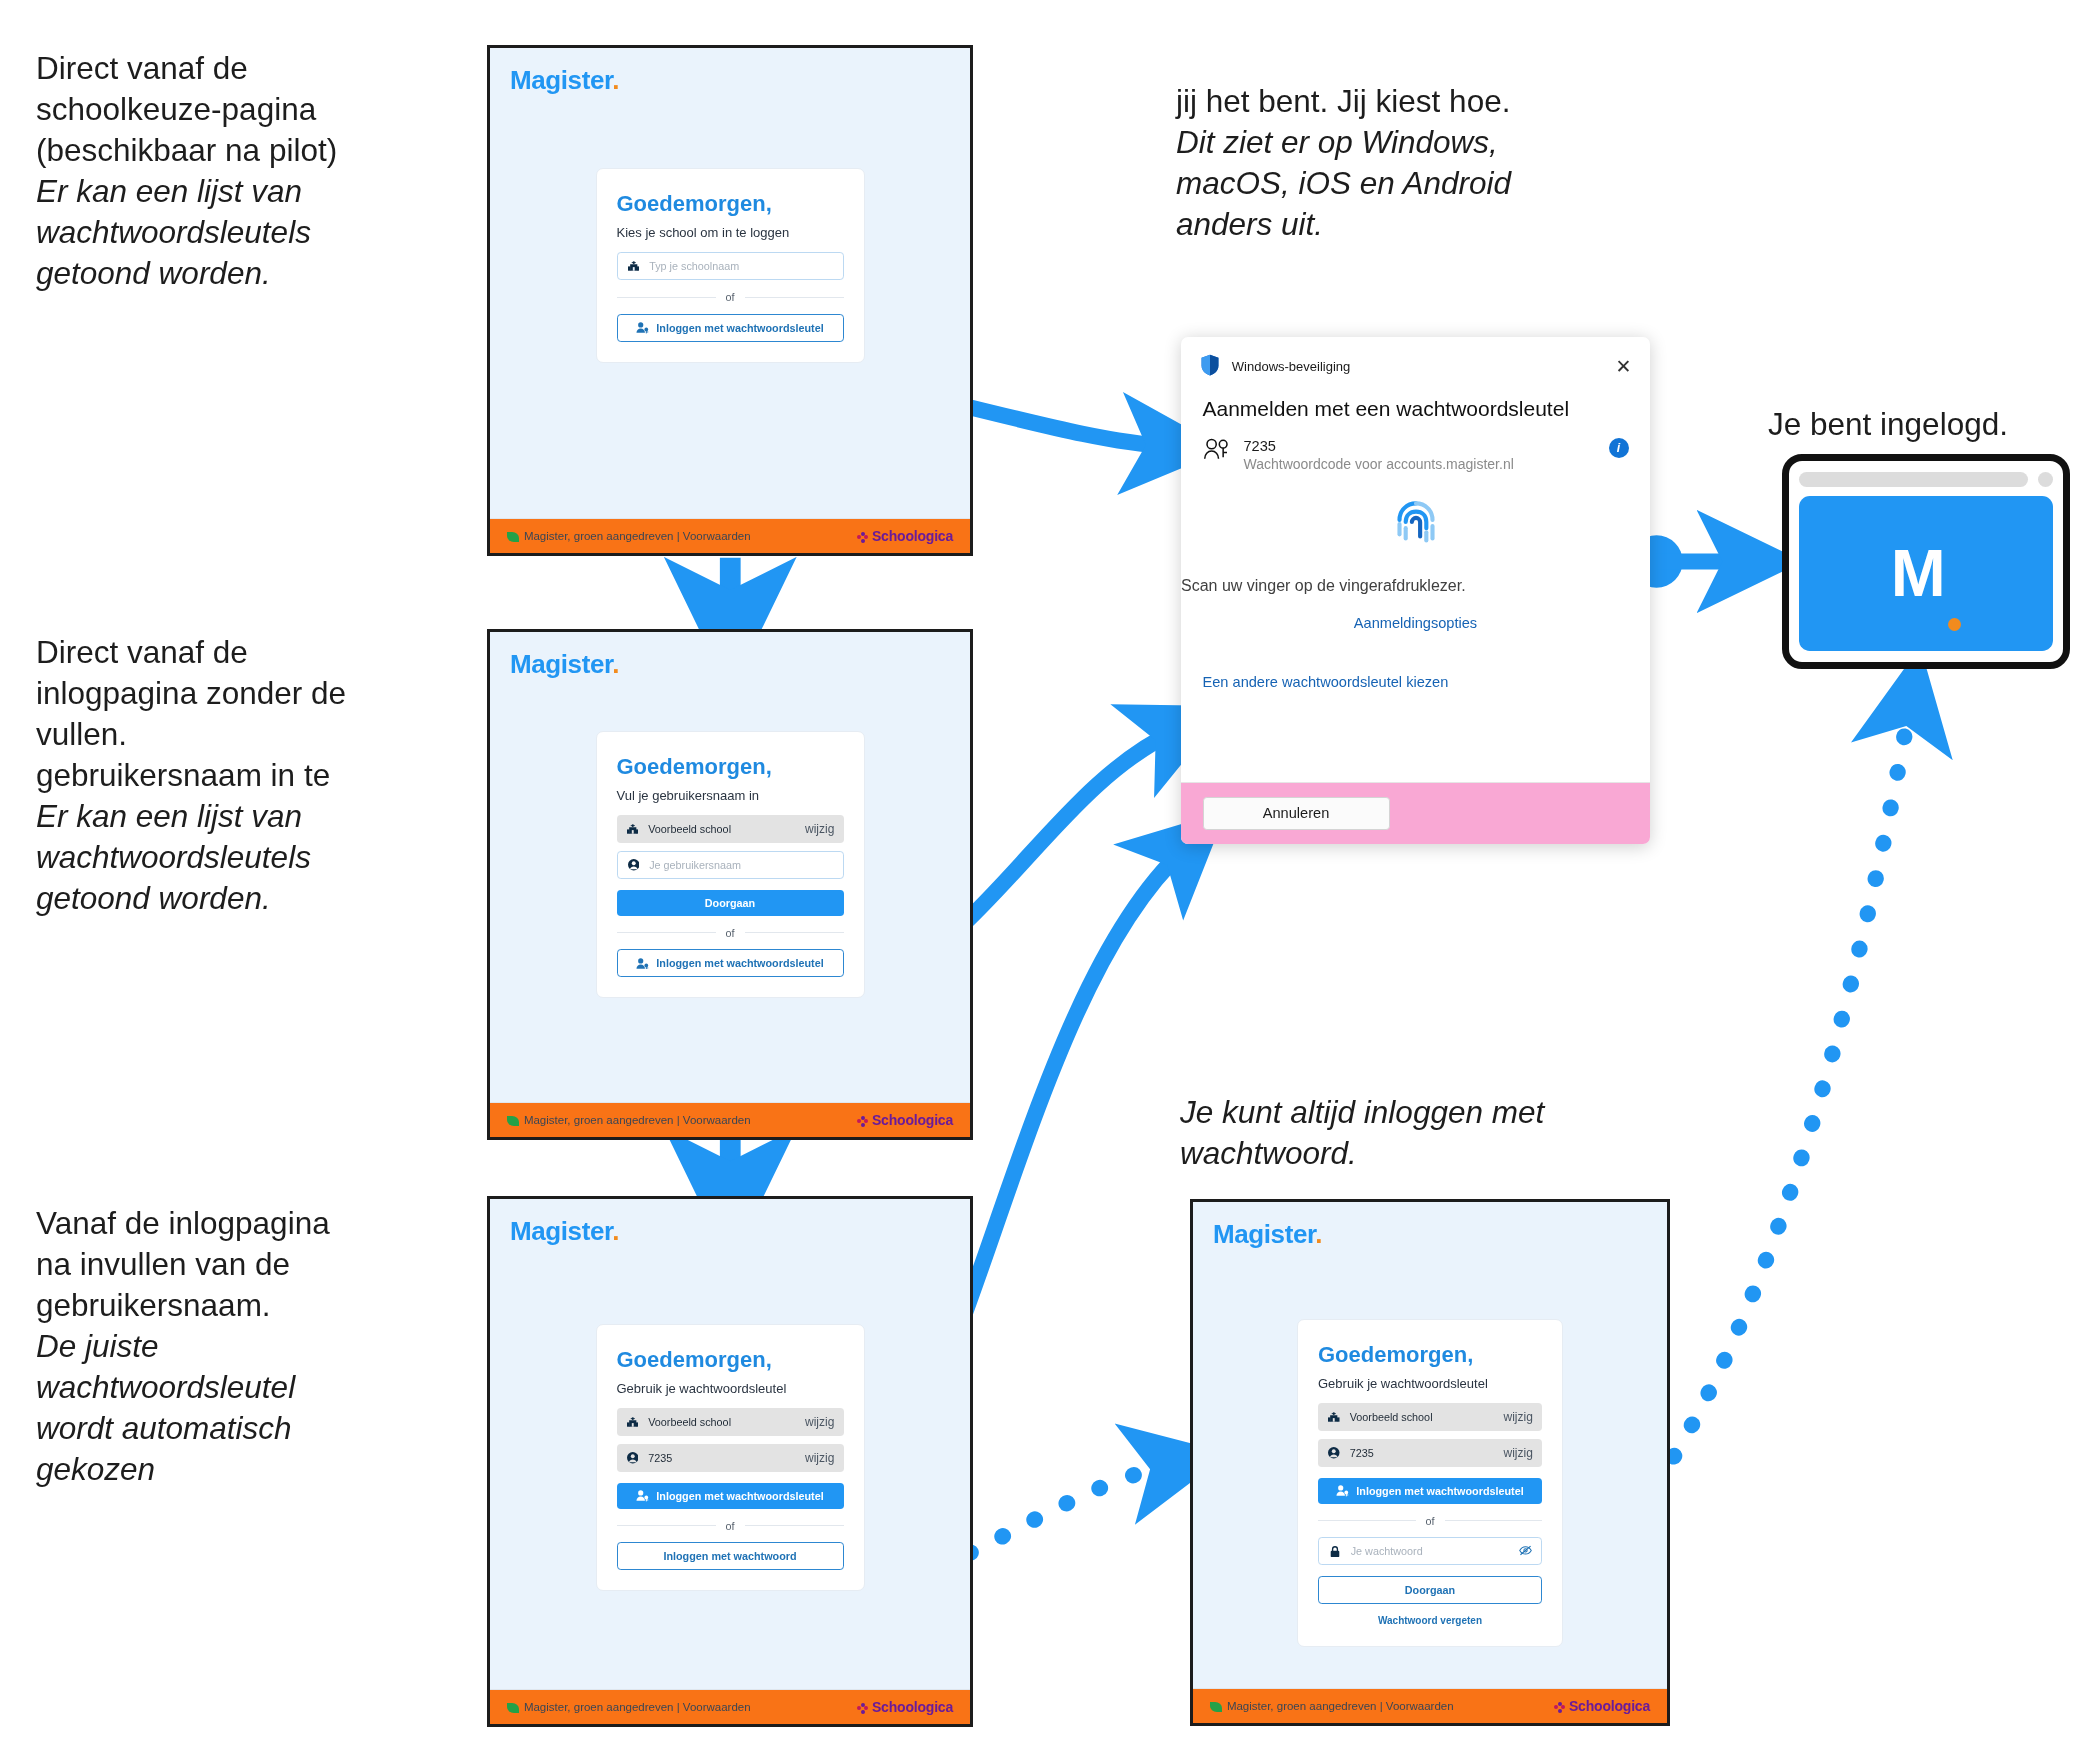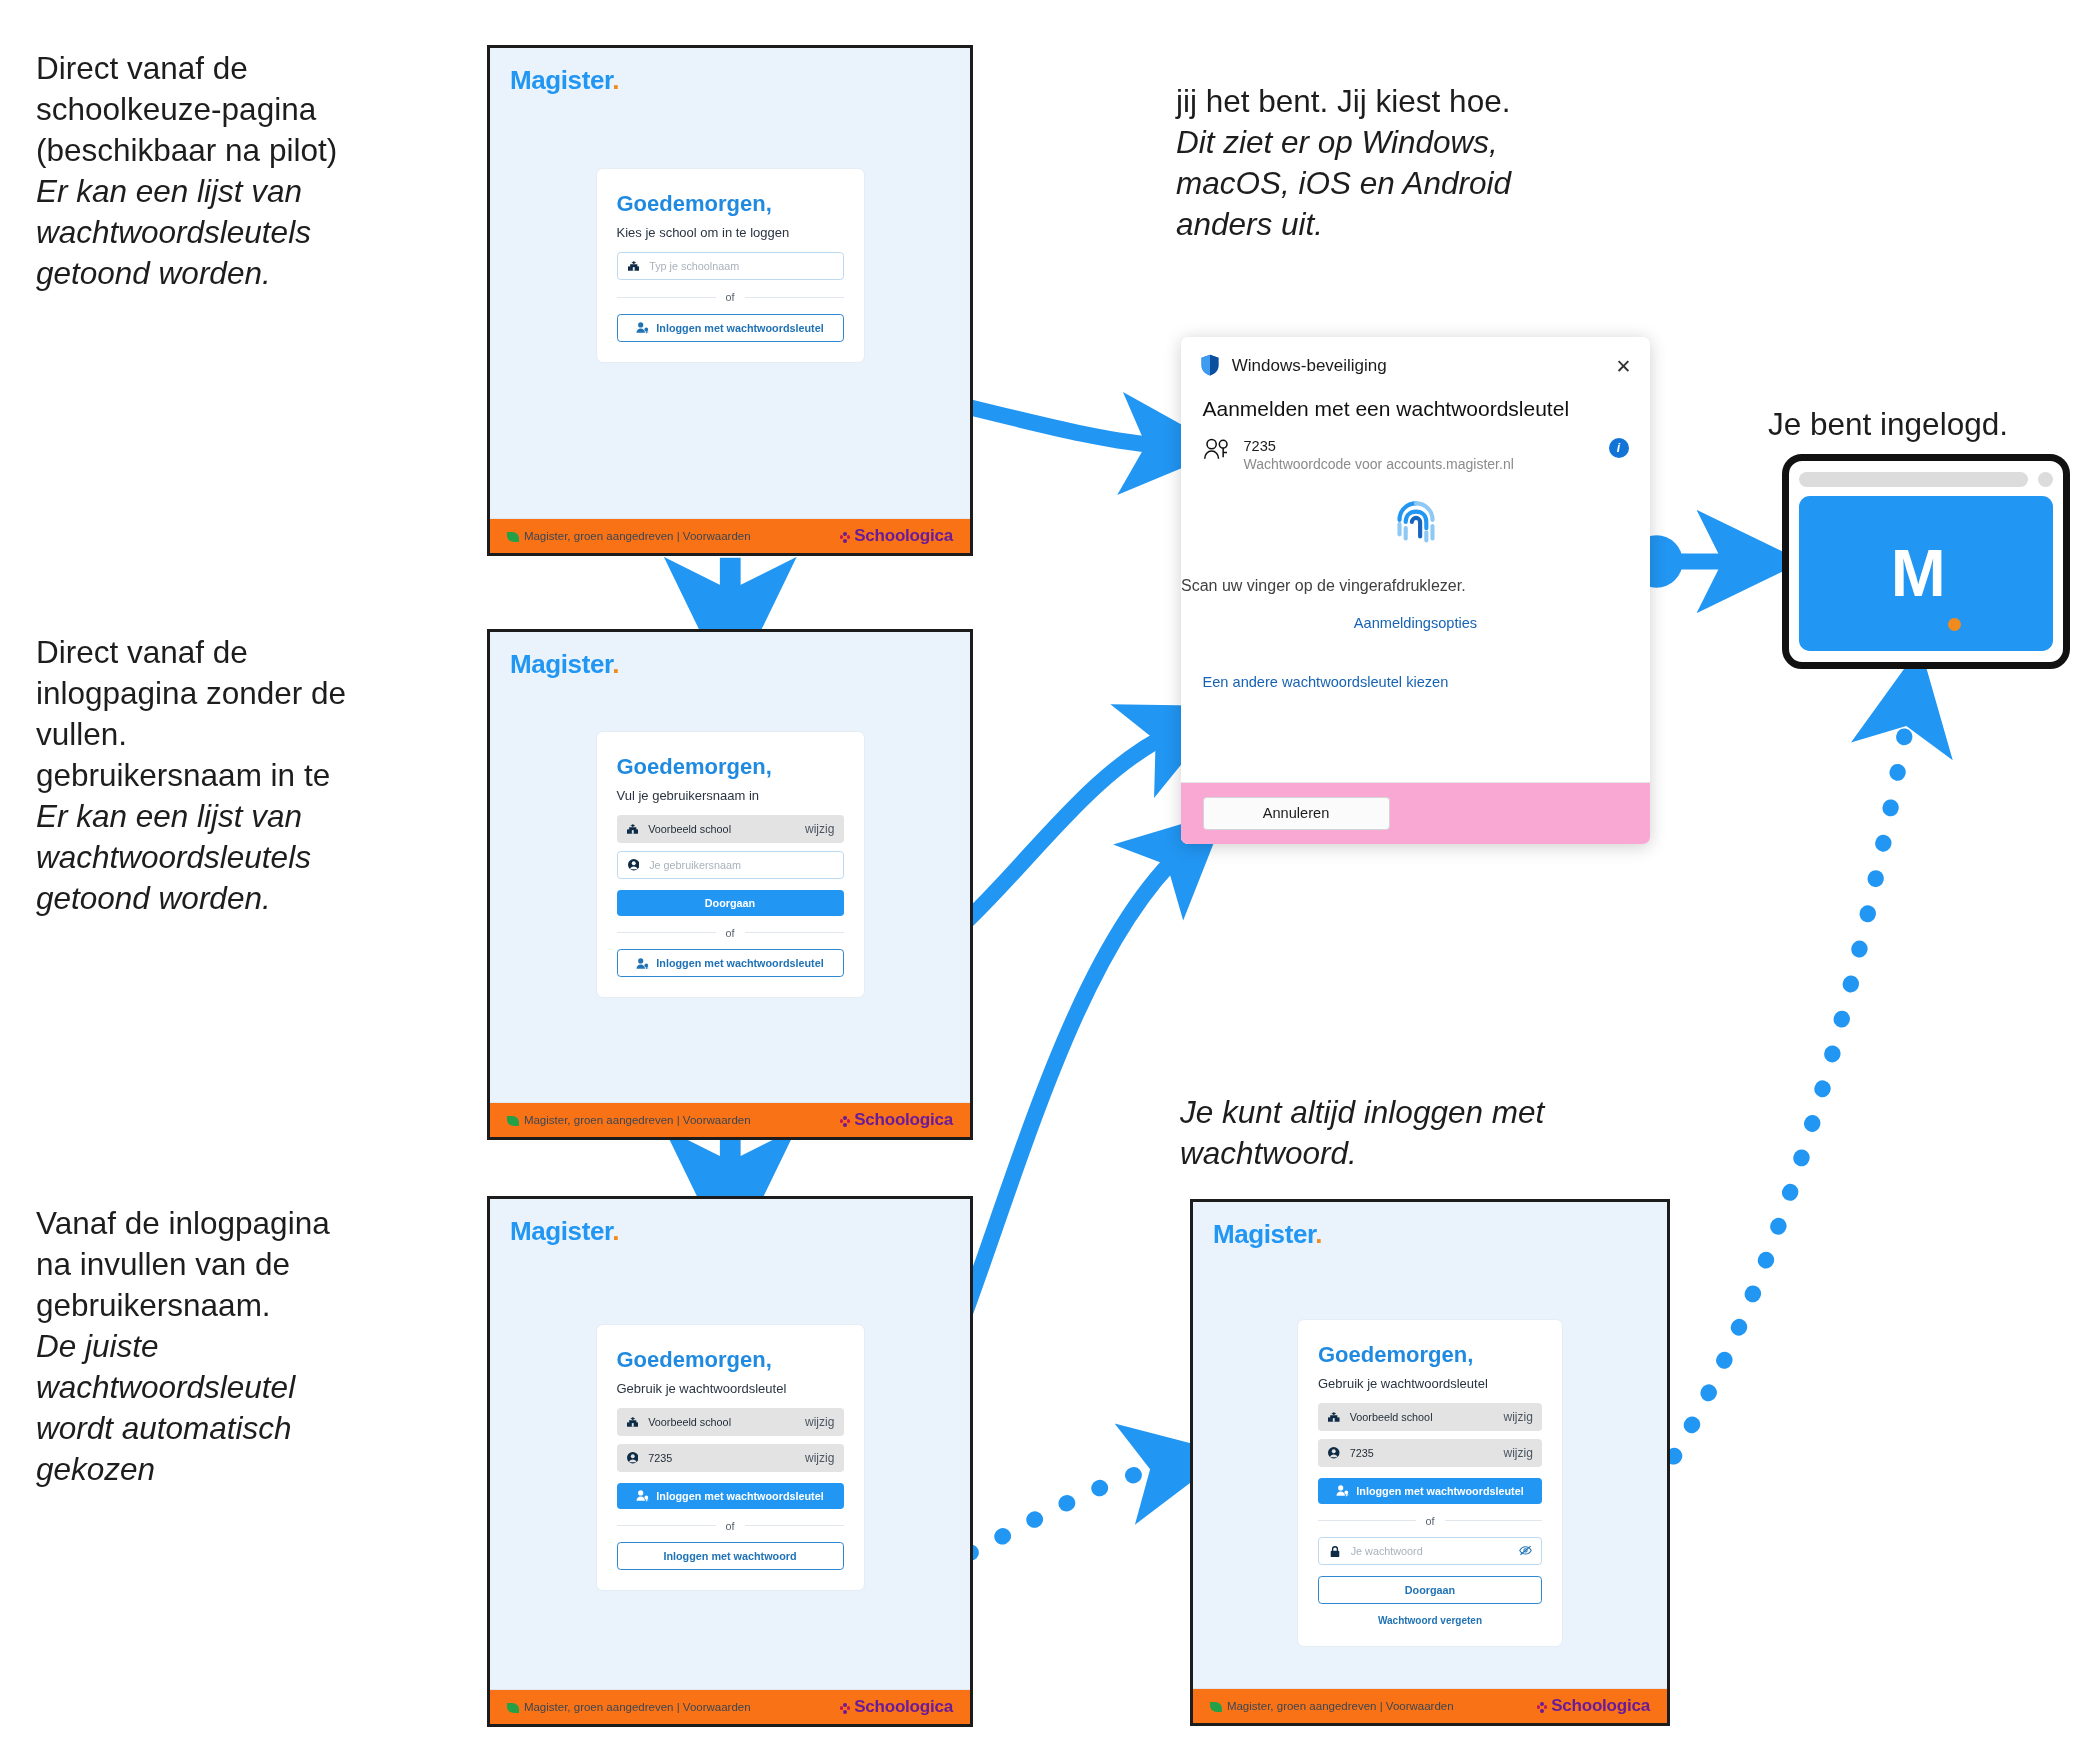--- a/index.html
+++ b/index.html
@@ -17,21 +17,21 @@
         display:flex;flex-direction:column;box-sizing:border-box;}
   .card .brand{font-size:26px;font-weight:bold;color:#2196f3;
         letter-spacing:-0.4px;padding:17px 0 0 20px;}
   .card .brand .dot{color:#f28b1e;}
   .card .body{flex:1;display:flex;align-items:flex-start;justify-content:center;}
   .card .footer{height:35px;background:#f97316;border-top:0.8px solid #dfe6ee;
         display:flex;align-items:center;justify-content:space-between;
         padding:0 17px;font-size:11.5px;color:#3b4654;box-sizing:border-box;}
   .leaf{display:inline-block;width:11.5px;height:10px;background:#24a148;
         border-radius:0 60% 0 60%;margin-right:5.4px;vertical-align:-1.5px;}
-  .schoologica{font-weight:bold;font-size:17px;color:#6a1b9a;letter-spacing:-0.2px;}
+  .schoologica{font-weight:bold;font-size:14px;color:#6a1b9a;letter-spacing:-0.2px;}
   .slogo{display:inline-block;width:10.8px;height:10.8px;position:relative;margin-right:3.8px;vertical-align:-1.5px;}
   .slogo i{position:absolute;width:3.8px;height:3.8px;border-radius:50%;background:#6a1b9a;}
   .slogo i:nth-child(1){left:3.5px;top:0;}
   .slogo i:nth-child(2){left:0;top:3.5px;background:#c2185b;}
   .slogo i:nth-child(3){left:7px;top:3.5px;background:#c2185b;}
   .slogo i:nth-child(4){left:3.5px;top:7px;}
 
   
   .panel{background:#fff;border:0.8px solid #e6ecf3;border-radius:7px;
          box-sizing:border-box;padding:21.5px 20px 20px;}
@@ -54,21 +54,21 @@
   .or{display:flex;align-items:center;gap:10px;margin:3.1px 0 10.8px;
       font-size:10.8px;color:#59636f;}
   .or:before,.or:after{content:"";flex:1;height:0.8px;background:#e2e7ed;}
   .forgot{text-align:center;font-size:10px;font-weight:bold;color:#1f72b5;margin-top:10.8px;}
 
   
   .wdlg{position:absolute;background:#fff;border-radius:7px;
         box-shadow:0 2.3px 17px rgba(0,0,0,.19);overflow:hidden;
         display:flex;flex-direction:column;box-sizing:border-box;}
   .wtop{display:flex;align-items:center;padding:17px 18.5px 0;}
-  .wtitle{font-size:17px;color:#1b1b1b;margin-left:12.3px;}
+  .wtitle{font-size:13px;color:#1b1b1b;margin-left:12.3px;}
   .wclose{margin-left:auto;font-size:19px;color:#333;line-height:1;}
   .whead{font-size:21px;font-weight:normal;color:#111;padding:18.5px 21.5px 0;}
   .wcred{display:flex;align-items:flex-start;padding:17px 21.5px 0;}
   .wcredtxt{margin-left:13px;}
   .wcredtxt .c1{font-size:14.6px;color:#1b1b1b;}
   .wcredtxt .c2{font-size:14px;color:#8b8b8b;margin-top:2.3px;}
   .winfo{margin-left:auto;width:20px;height:20px;border-radius:50%;background:#1174d6;
         color:#fff;font-size:12.3px;font-weight:bold;display:flex;align-items:center;
         justify-content:center;font-style:italic;}
   .wscan{text-align:left;font-size:16px;color:#404040;margin-top:17px;}

